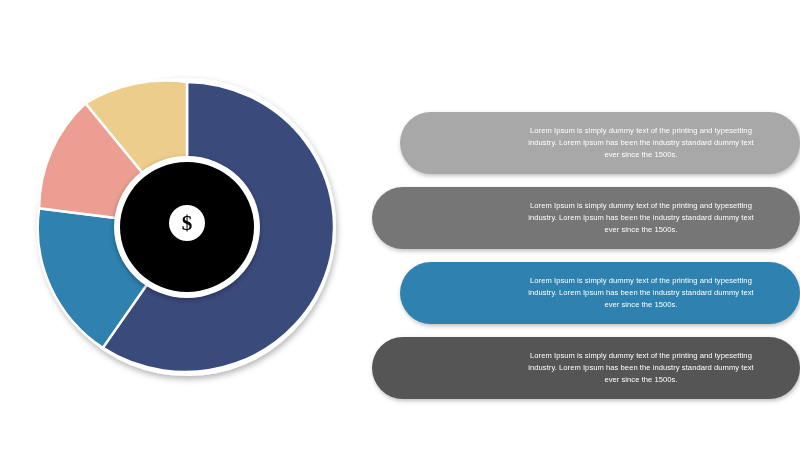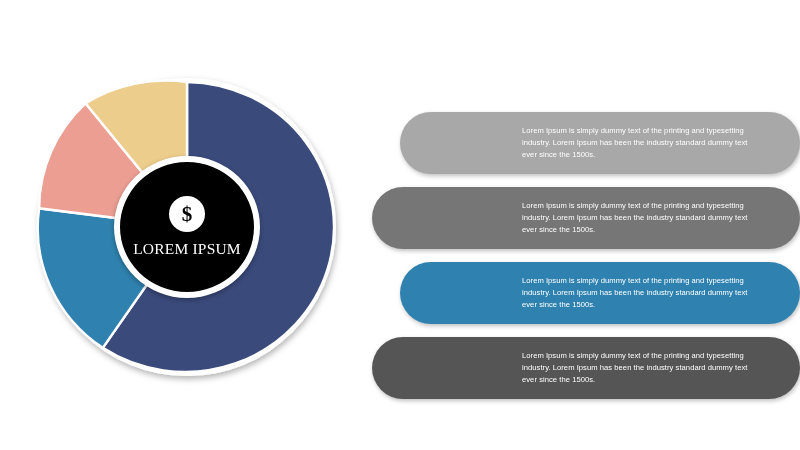--- a/index.html
+++ b/index.html
@@ -95,21 +95,21 @@
     border-radius: 31px;
     box-sizing: border-box;
     display: flex;
     align-items: center;
     filter: drop-shadow(1px 2px 2px rgba(0,0,0,0.25));
   }
   .bar-text {
     color: #ffffff;
     font-size: 7.6px;
     line-height: 1.62;
-    text-align: left;
+    text-align: center;
     width: 238px;
     margin-left: auto;
     margin-right: 40px;
     letter-spacing: 0.05px;
   }
   .bar.indent-a { left: 400px; width: 400px; }
   .bar.indent-b { left: 372px; width: 428px; }
 </style>
 </head>
 <body>
@@ -133,21 +133,20 @@
 
       <path d="M 150 146 L 2.1 127.3 A 149 145 0 0 1 48.5 22.3 Z" fill="#ec9e92" stroke="#ffffff" stroke-width="2.5"></path>
 
       <path d="M 150 146 L 48.5 22.3 A 149 145 0 0 1 150 1 Z" fill="#edcd8b" stroke="#ffffff" stroke-width="2.5"></path>
     </svg>
 
     <div id="center-hub">
       <div id="dollar-badge">
         <span>$</span>
       </div>
-      <div id="hub-label">LOREM IPSUM</div>
     </div>
   </div>
 
   <div id="bars">
 
     <div class="bar indent-a" style="top:112px; background:#a8a8a8;">
       <div class="bar-text">Lorem Ipsum is simply dummy text of the printing and typesetting industry. Lorem Ipsum has been the industry standard dummy text ever since the 1500s.</div>
     </div>
 
     <div class="bar indent-b" style="top:187px; background:#767676;">

